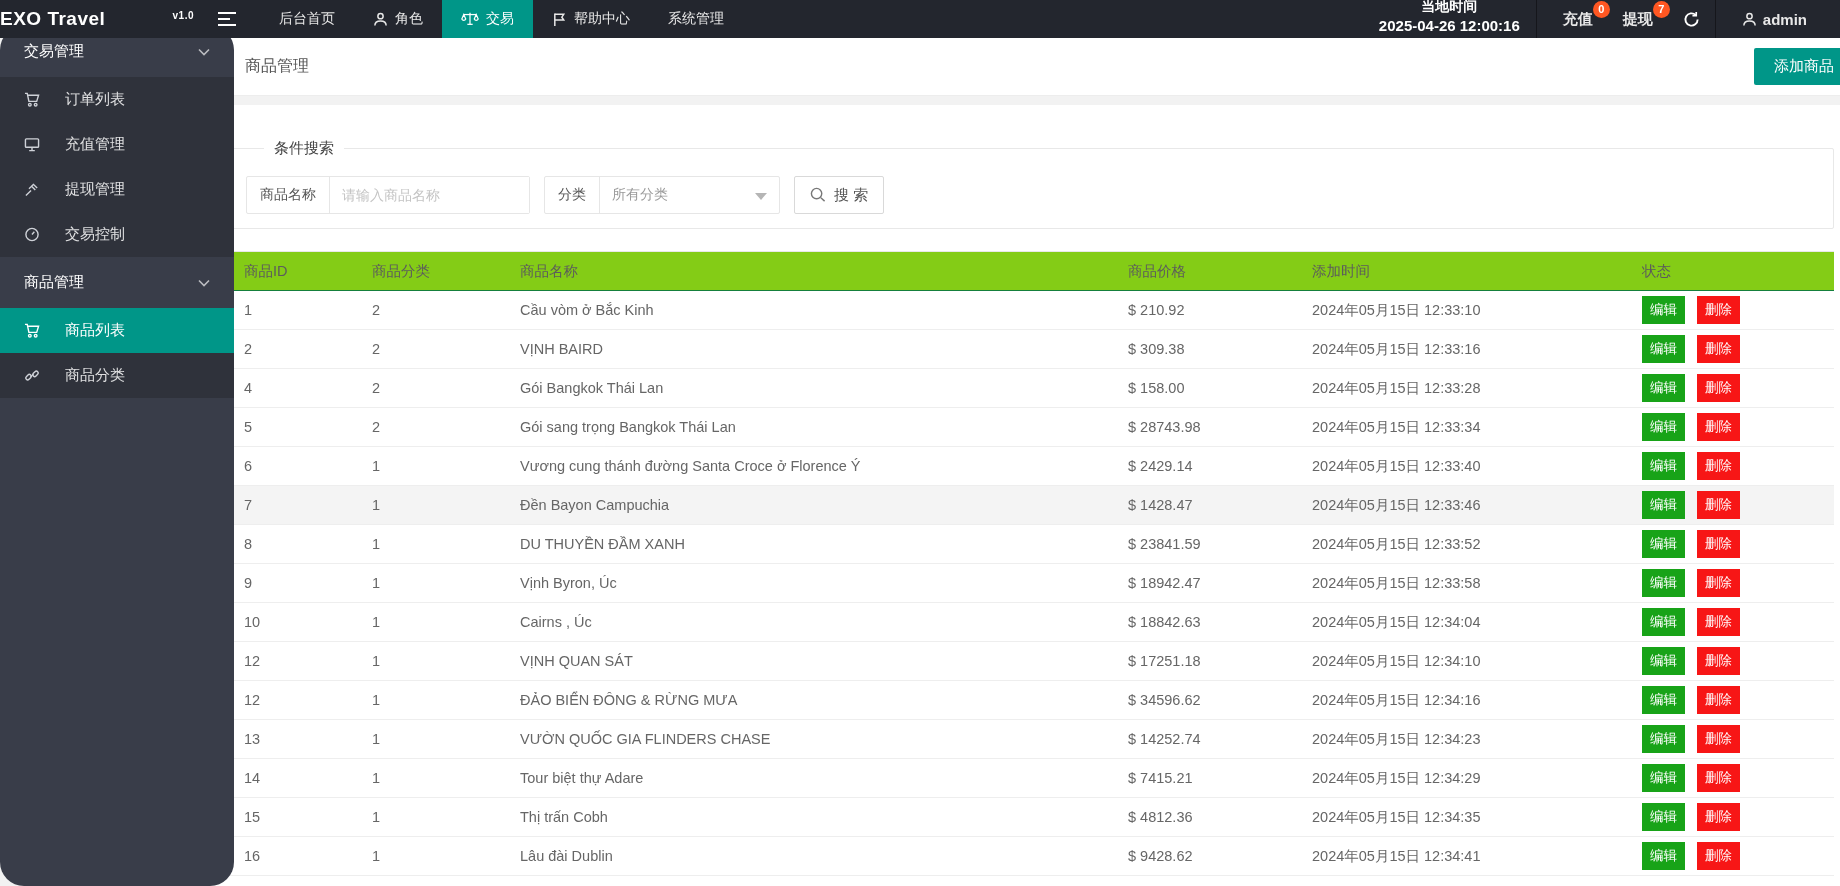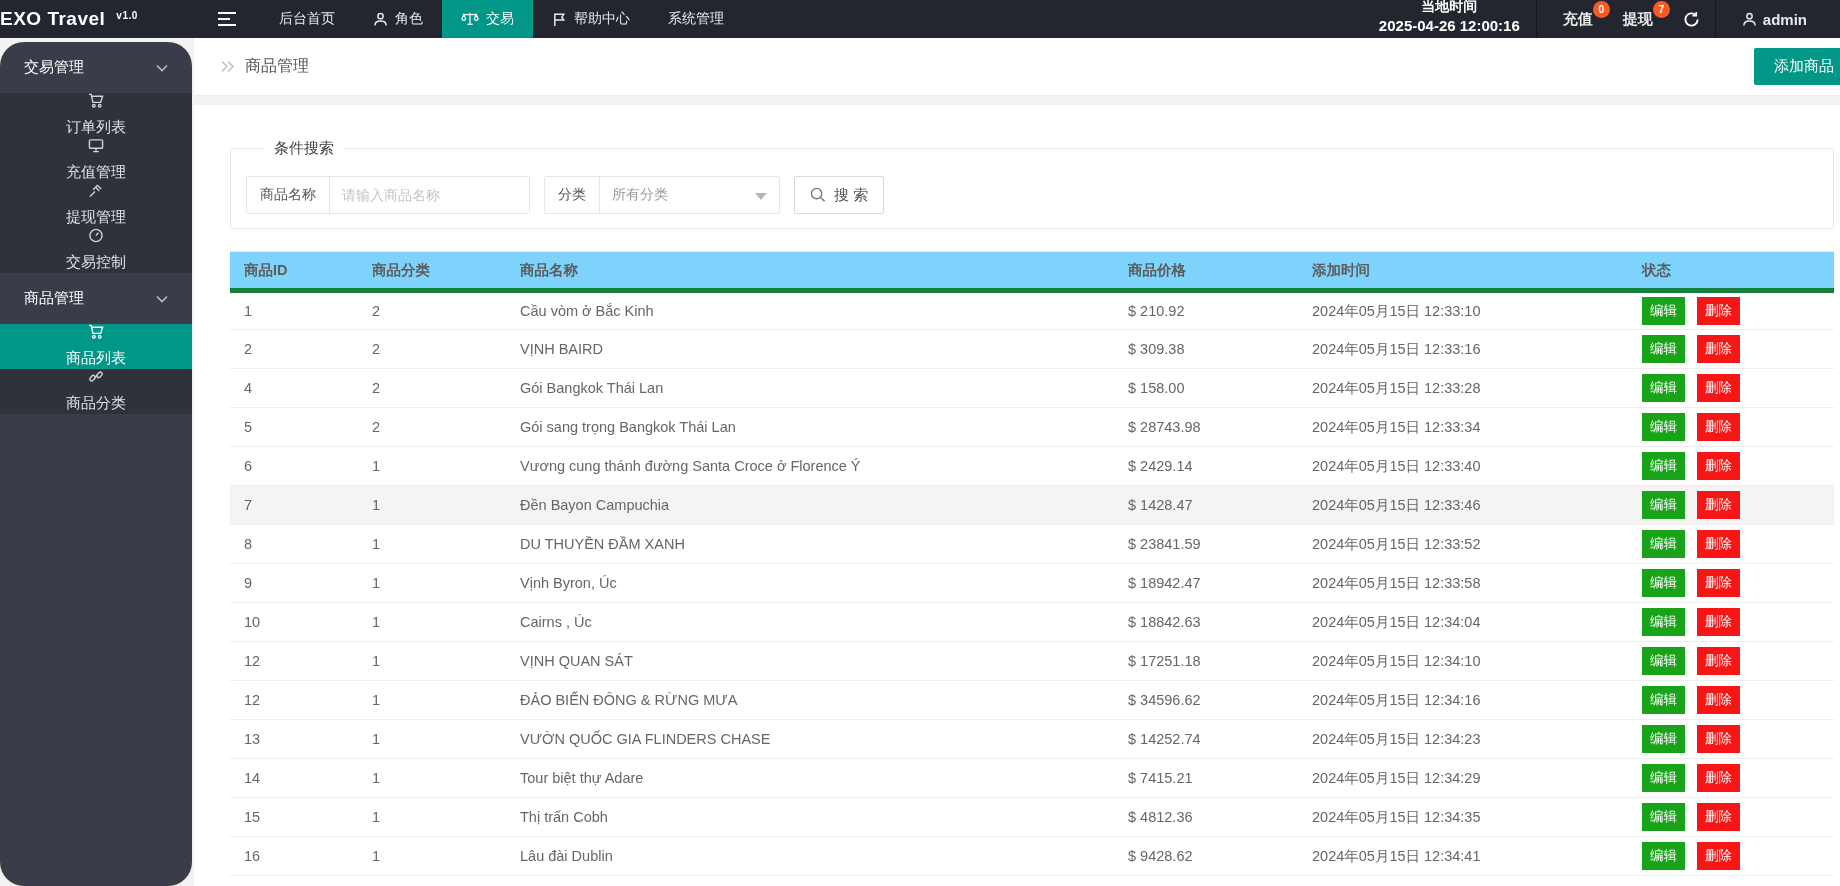--- a/index.html
+++ b/index.html
@@ -6,44 +6,44 @@
     --accent:#009688; --topbar-bg:#23262E; --sidebar-bg:#393D49; --sidebar-item-bg:#2F323B;
     --badge:#FF5722; --edit-green:#18A318; --delete-red:#F71616;
   }
   *{box-sizing:border-box;margin:0;padding:0;}
   html,body{width:1840px;height:886px;overflow:hidden;}
   body{font-family:"Liberation Sans","DejaVu Sans",sans-serif;background:#f2f2f2;color:#666;}
 
   
   .topbar{position:absolute;left:0;top:0;width:1840px;height:38px;background:var(--topbar-bg);
     display:flex;align-items:stretch;color:#e8e8e8;overflow:hidden;z-index:30;}
-  .logo-box{width:194px;display:flex;align-items:center;justify-content:flex-start;color:#fff;
+  .logo-box{width:194px;display:flex;align-items:center;justify-content:space-between;color:#fff;
     font-size:19px;font-weight:bold;letter-spacing:.5px;flex:none;}
   .logo-box sup{font-size:10px;font-weight:bold;margin-left:11px;transform:translateY(-4px);}
   .tb-burger{display:flex;align-items:center;padding:0 24px;cursor:pointer;}
   .nav-item{display:flex;align-items:center;gap:7px;padding:0 19px;font-size:14px;cursor:pointer;white-space:nowrap;}
   .nav-item.active{background:var(--accent);color:#fff;}
   .tb-right{margin-left:auto;display:flex;align-items:center;padding-right:18px;font-weight:bold;}
   .tb-time{margin-top:-6px;text-align:center;line-height:20px;color:#fff;padding:0 16px;}
   .tb-time .t1{font-size:14px;}
   .tb-time .t2{font-size:15px;}
   .tb-item{position:relative;display:flex;align-items:center;gap:6px;font-size:15px;
     padding:0 15px;height:38px;cursor:pointer;}
   .tb-item.sep{border-left:1px solid rgba(0,0,0,.4);padding-left:26px;}
   .badge{position:absolute;top:1px;right:-2px;min-width:17px;height:17px;border-radius:9px;
     background:var(--badge);color:#fff;font-size:11px;line-height:17px;text-align:center;padding:0 4px;}
   .icon{display:inline-flex;align-items:center;justify-content:center;}
 
   
-  .sidebar{position:absolute;left:0;top:42px;bottom:0;width:192px;background:var(--sidebar-bg);z-index:20;border-radius:24px;}
+  .sidebar{position:absolute;left:0;top:26px;bottom:0;width:234px;background:var(--sidebar-bg);z-index:20;border-radius:24px;}
   .side-group-title{height:51px;display:flex;align-items:center;padding:0 24px;color:#fff;
     font-size:15px;cursor:pointer;}
   .side-group-title .chev{margin-left:auto;opacity:.65;}
-  .side-item{height:45px;display:flex;align-items:center;gap:10px;padding:0 24px;
-    background:var(--sidebar-item-bg);color:rgba(255,255,255,.85);font-size:15px;cursor:pointer;flex-direction:column;}
+  .side-item{height:45px;display:flex;align-items:center;gap:25px;padding:0 24px;
+    background:var(--sidebar-item-bg);color:rgba(255,255,255,.85);font-size:15px;cursor:pointer;}
   .side-item.active{background:var(--accent);color:#fff;}
 
   
   .main{position:absolute;left:194px;top:38px;right:0;bottom:0;background:#f2f2f2;}
   .crumb-bar{position:relative;height:58px;background:#fff;display:flex;align-items:center;
     padding:0 26px;border-bottom:1px solid #ededed;}
   .crumb-icon{color:#c2c2c2;margin-right:9px;display:flex;}
   .crumb-title{font-size:16px;color:#555;}
   .add-btn{position:absolute;top:10px;right:-14px;height:37px;padding:0 20px;background:var(--accent);
     color:#fff;border:none;font-size:15px;border-radius:2px;cursor:pointer;font-family:inherit;}
@@ -64,22 +64,22 @@
     width:180px;padding:0 12px;font-size:14px;color:#9a9a9a;cursor:pointer;}
   .fake-select .caret{position:absolute;right:12px;top:16px;width:0;height:0;
     border-left:6px solid transparent;border-right:6px solid transparent;border-top:7px solid #b5b5b5;}
   .search-btn{display:flex;align-items:center;gap:8px;height:38px;padding:12px 15px;background:#fff;
     border:1px solid #d9d9d9;border-radius:2px;font-size:15px;color:#555;cursor:pointer;font-family:inherit;}
 
   
   table{width:100%;border-collapse:collapse;table-layout:fixed;margin-top:22px;font-size:14.5px;}
   col.c-id{width:128px;} col.c-cat{width:148px;} col.c-name{width:608px;}
   col.c-price{width:184px;} col.c-time{width:330px;} col.c-status{width:auto;}
-  thead th{background:#7dd3fc;border-top:1px solid #e8e8e8;border-bottom:5px solid #15803d;
-    height:39px;padding:0 14px;text-align:left;font-weight:bold;color:#5c5c5c;font-size:14.5px;}
+  thead th{background:#84cc16;border-top:1px solid #e8e8e8;border-bottom:1px solid #15803d;
+    height:39px;padding:0 14px;text-align:left;font-weight:normal;color:#5c5c5c;font-size:14.5px;}
   tbody td{height:39px;padding:0 14px;border-bottom:1px solid #eee;color:#666;white-space:nowrap;
     overflow:hidden;text-overflow:ellipsis;}
   tbody tr.hl{background:#f4f4f4;}
   .btn-edit,.btn-delete{display:inline-block;height:28px;line-height:28px;padding:0 8px;border-radius:0;
     color:#fff;font-size:13.5px;cursor:pointer;}
   .btn-edit{background:var(--edit-green);margin-right:12px;}
   .btn-delete{background:var(--delete-red);}
 
   svg{display:block;}
 </style>

